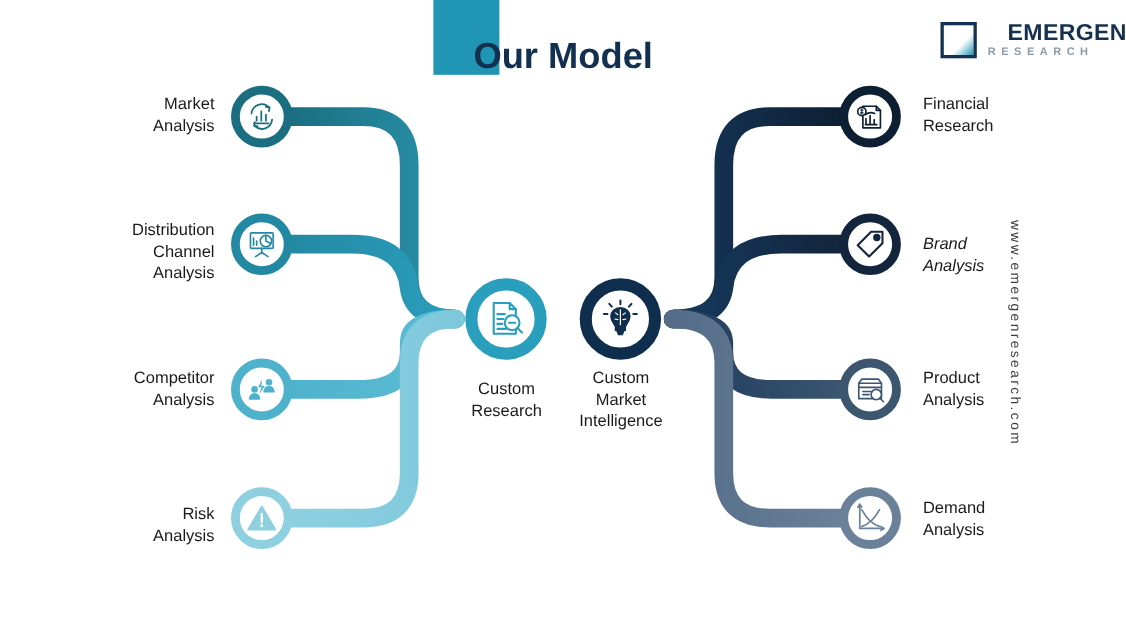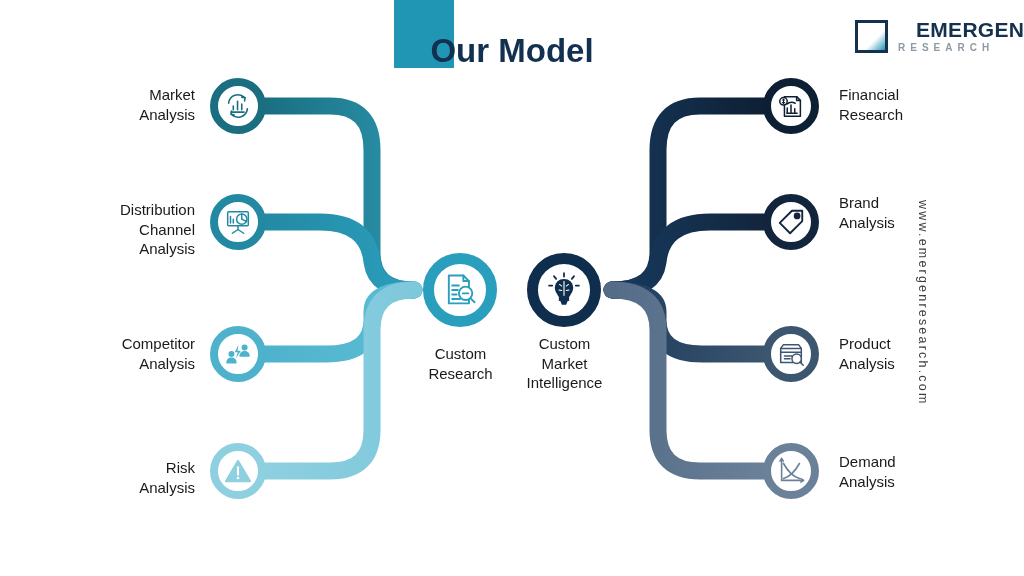--- a/index.html
+++ b/index.html
@@ -341,20 +341,20 @@
 Analysis</div>
 
   <div class="node-label label-center" style="left:395px; top:344px; width:131px;">Custom
 Research</div>
   <div class="node-label label-center" style="left:489px; top:334px; width:151px;">Custom
 Market
 Intelligence</div>
 
   <div class="node-label label-right" style="left:839px; top:85px; width:160px;">Financial
 Research</div>
-  <div class="node-label label-right" style="left:839px; top:193px; width:160px;">Brand
+  <div class="node-label label-right" style="left:839px; top:212px; width:160px;font-style:italic;">Brand
 Analysis</div>
   <div class="node-label label-right" style="left:839px; top:334px; width:160px;">Product
 Analysis</div>
   <div class="node-label label-right" style="left:839px; top:452px; width:160px;">Demand
 Analysis</div>
 
 </div>
 
 </body></html>

